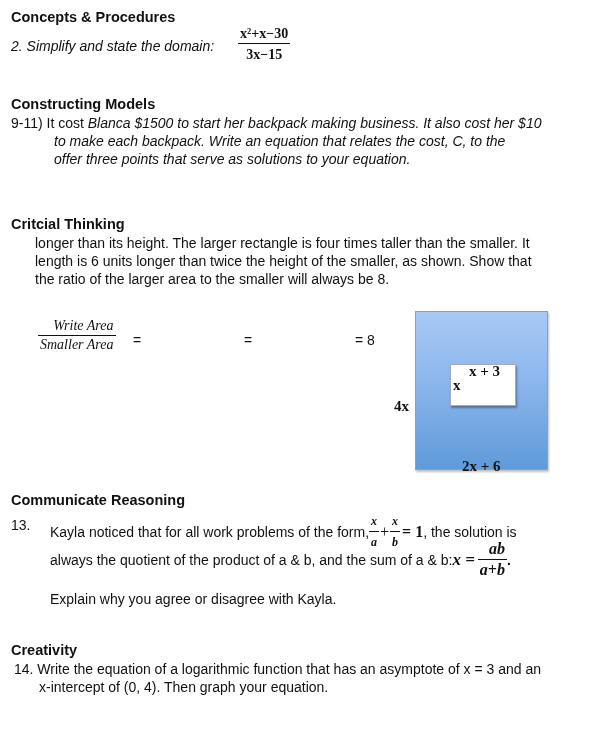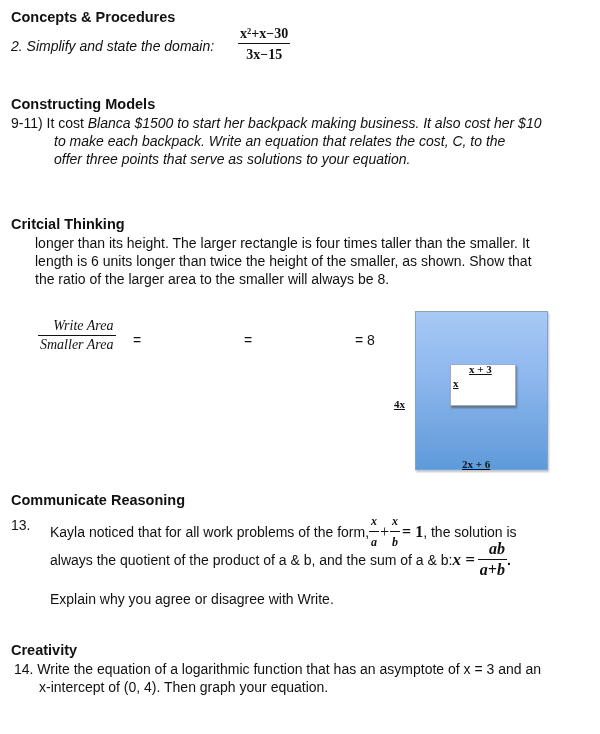--- a/index.html
+++ b/index.html
@@ -11,21 +11,21 @@
   .ital { font-style:italic; }
   .math { font-family:"Liberation Serif", serif; }
   .frac { display:inline-flex; flex-direction:column; align-items:flex-end; vertical-align:middle; }
   .frac .num { padding:0 2px 1px; }
   .frac .den { border-top:1.5px solid #111; padding:1px 2px 0; }
   .diagram-outer { left:415px; top:311px; width:131px; height:157px;
       background:linear-gradient(to bottom, #a7c9f5 0%, #8fb8ee 40%, #5f9ad9 100%);
       border:1px solid #7fa3cf; box-shadow:1px 2px 2px rgba(0,0,0,0.25); }
   .diagram-inner { left:450px; top:364px; width:64px; height:40px; background:#fff;
       border:1px solid #aab; box-shadow:1px 2px 2px rgba(0,0,0,0.35); }
-  .dlabel { font-family:"Liberation Serif", serif; font-weight:bold; font-size:11px;text-decoration:underline; }
+  .dlabel { font-family:"Liberation Serif", serif; font-weight:bold; font-size:15px; }
 </style>
 </head>
 <body>
 
 <div class="abs heading" style="left:11px;top:9px;">Concepts &amp; Procedures</div>
 <div class="abs body-text ital" style="left:11px;top:37px;">2. Simplify and state the domain:</div>
 <div class="abs math" style="left:238px;top:26px;font-weight:bold;font-size:14px;">
   <span class="frac">
     <span class="num">x²+x−30</span>
     <span class="den" style="padding:3px 8px 0;">3x−15</span>
@@ -87,19 +87,19 @@
   <span>always the quotient of the product of a &amp; b, and the sum of a &amp; b: </span>
   <span class="math ital" style="font-weight:bold;font-size:17px;margin-right:3px;">x =</span>
   <span class="math ital" style="font-weight:bold;font-size:16px;">
     <span class="frac">
         <span class="num">ab</span>
         <span class="den">a+b</span>
       </span>
   </span>
   <span style="font-weight:bold;">.</span>
 </div>
-<div class="abs body-text" style="left:50px;top:590px;">Explain why you agree or disagree with Write.</div>
+<div class="abs body-text" style="left:50px;top:590px;">Explain why you agree or disagree with Kayla.</div>
 
 <div class="abs heading" style="left:11px;top:642px;">Creativity</div>
 <div class="abs body-text" style="left:14px;top:660px;width:585px;">
   <div>14. Write the equation of a logarithmic function that has an asymptote of x = 3 and an</div>
   <div style="padding-left:25px;">x-intercept of (0, 4). Then graph your equation.</div>
 </div>
 
 </body></html>

